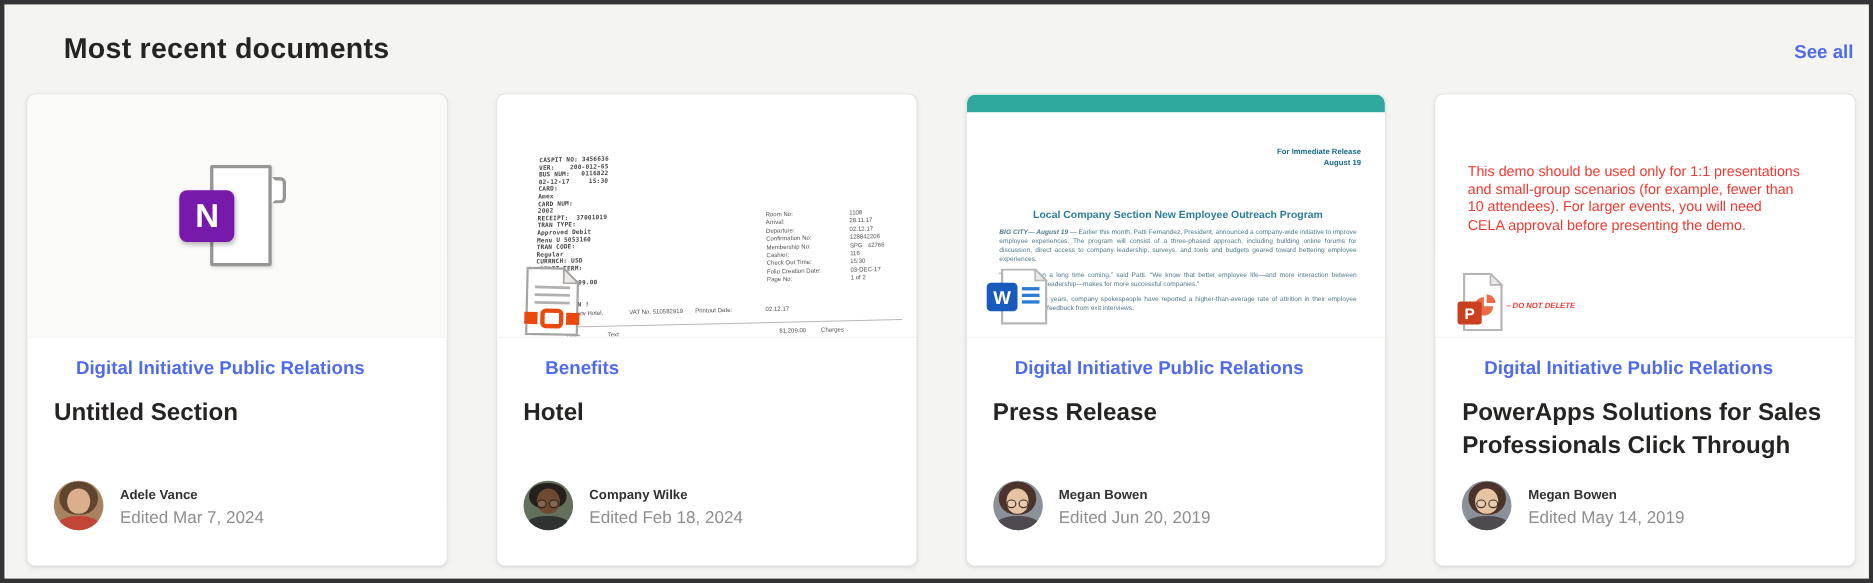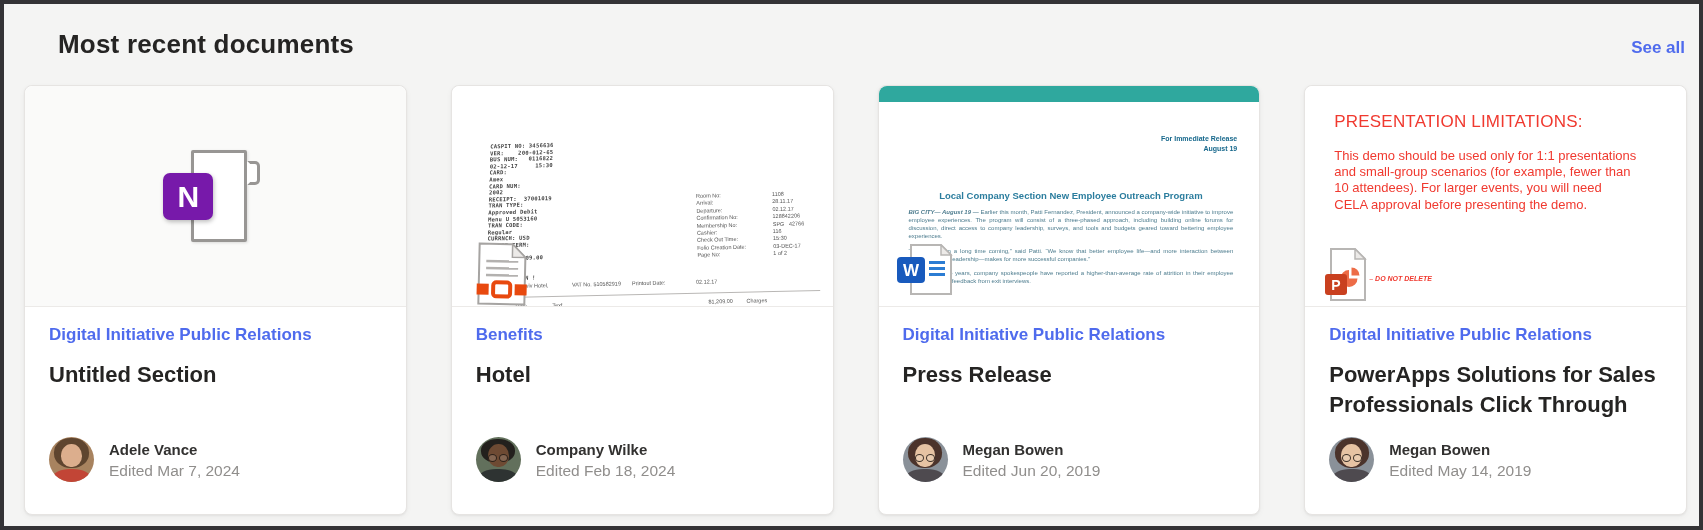--- a/index.html
+++ b/index.html
@@ -21,24 +21,24 @@
   .see-all{font-size:17px;font-weight:700;color:var(--link_blue);text-decoration:none;cursor:pointer;}
   
   .cards{display:flex;gap:44px;padding:0 12px 0 20px;margin-top:25px;}
   .card{
     flex:1;height:430px;background:#fff;border:1px solid var(--card_border);border-radius:8px;
     box-shadow:0 1px 2px rgba(0,0,0,.05),0 2px 6px rgba(0,0,0,.04);
     position:relative;cursor:pointer;
   }
   .preview{height:221px;border-bottom:1px solid var(--divider);border-radius:8px 8px 0 0;overflow:hidden;position:relative;background:#fff;}
   .info{padding:18px 24px 0 24px;}
-  .breadcrumb{display:inline-block;font-size:17px;font-weight:700;color:var(--link_blue);text-decoration:none;cursor:pointer;line-height:20px;}
+  .breadcrumb{display:inline-block;font-size:17px;font-weight:700;color:var(--link_blue);text-decoration:none;cursor:pointer;line-height:20px;margin-left:20px;}
   .doc-title{margin-top:15px;font-size:22px;font-weight:600;color:var(--title_dark);line-height:30px;}
   .author-row{position:absolute;left:24px;bottom:32px;display:flex;align-items:center;gap:15px;}
-  .author-name{font-size:15px;font-weight:700;color:var(--name_dark);line-height:22px;}
+  .author-name{font-size:12px;font-weight:700;color:var(--name_dark);line-height:22px;}
   .edited{font-size:15.5px;color:var(--meta_gray);line-height:20px;}
   
   .avatar{position:relative;width:45px;height:45px;border-radius:50%;overflow:hidden;flex:none;}
   .av-hair{position:absolute;width:76%;height:66%;left:12%;top:2%;border-radius:48%;}
   .av-face{position:absolute;width:46%;height:52%;left:27%;top:15%;border-radius:50% 50% 46% 46%;}
   .av-body{position:absolute;width:88%;height:44%;left:6%;top:71%;border-radius:46% 46% 0 0;}
   .av-glasses{position:absolute;top:37%;left:50%;transform:translateX(-50%);display:flex;gap:2px;}
   .av-glasses span{width:9px;height:8px;border:1.5px solid rgba(30,22,16,.85);border-radius:50%;background:rgba(255,255,255,.15);}
   .avatar.adele{background:#a8835f}.avatar.adele .av-hair{background:#5f452f}.avatar.adele .av-face{background:#dcae8d}.avatar.adele .av-body{background:#c24536}
   .avatar.nestor{background:#62705c}.avatar.nestor .av-hair{background:#23201d;height:52%;top:5%}.avatar.nestor .av-face{background:#6e4a33}.avatar.nestor .av-body{background:#2e3332}
@@ -237,21 +237,20 @@
       </div>
       <div>
         <div class="author-name">Megan Bowen</div>
         <div class="edited">Edited Jun 20, 2019</div>
       </div>
     </div>
   </div>
 
   <div class="card">
     <div class="preview">
-      <div class="slide-heading">PRESENTATION LIMITATIONS:</div>
       <div class="slide-body">This demo should be used only for 1:1 presentations and small-group scenarios (for example, fewer than 10 attendees). For larger events, you will need CELA approval before presenting the demo.</div>
       <div class="ppt-row">
         <div>
           <svg width="44" height="54" viewBox="0 0 44 54">
             <path d="M7 1 h24 l10 10 v41 h-34 z" fill="#fff" stroke="#b8b6b4" stroke-width="2"></path>
             <path d="M31 1 l10 10 h-10 z" fill="#eceae8" stroke="#b8b6b4" stroke-width="1.5"></path>
             <path d="M25 22 a8.5 8.5 0 1 0 8.5 8.5 l-8.5 0 z" fill="#ed6c47"></path>
             <path d="M27.5 19.5 a8 8 0 0 1 8 8 l-8 0 z" fill="#ed6c47"></path>
             <rect x="1" y="26" width="22" height="21" rx="3" fill="#c9401f"></rect>
             <text x="12" y="42" text-anchor="middle" font-family="Liberation Sans,sans-serif" font-size="14" font-weight="bold" fill="#fff">P</text>

